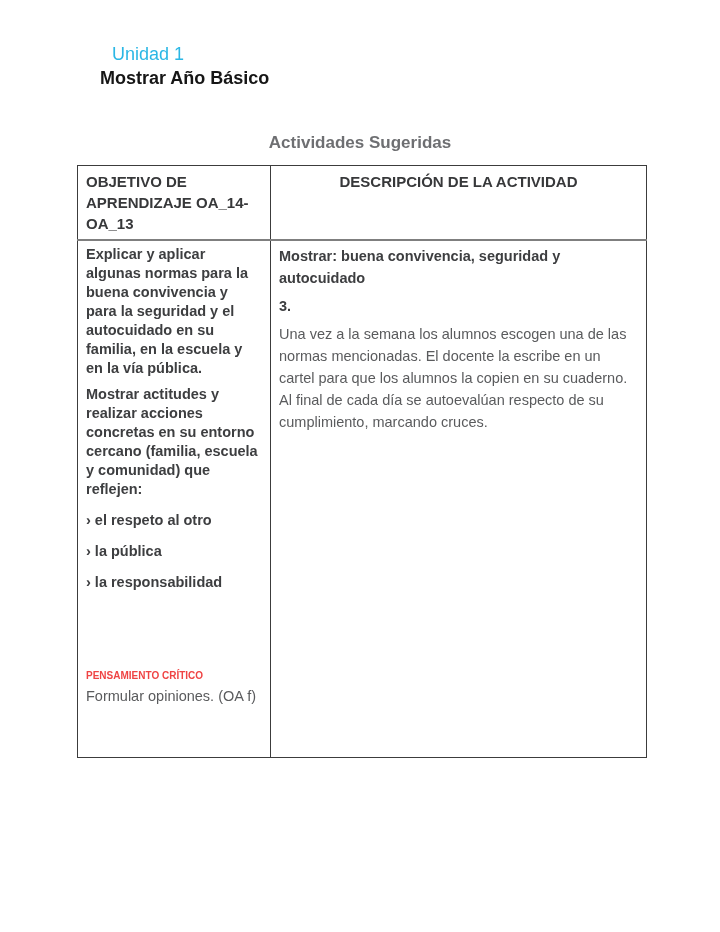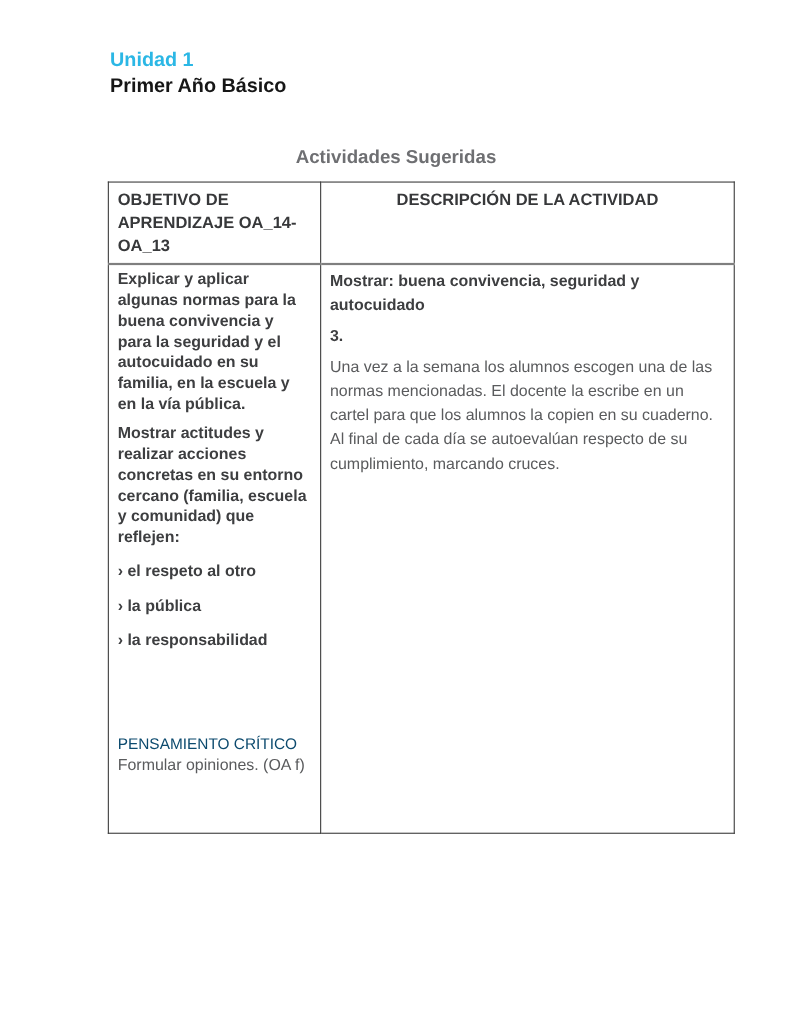--- a/index.html
+++ b/index.html
@@ -13,41 +13,41 @@
   .page { width: 720px; height: 932px; background: #ffffff; }
 
   
   .doc-header { padding: 42px 100px 0 100px; }
   .header-top { display: flex; justify-content: space-between; align-items: flex-end; }
   .course-title {
     font-size: 24px; line-height: 34px; font-weight: bold;
     color: #2bb7e5; max-width: 455px;
   }
   .unit-label {
-    font-size: 18px; line-height: 24px; font-weight: bold;
-    color: #2bb7e5; white-space: nowrap;
+    font-size: 18px; line-height: 24px; font-weight: normal;
+    color: #2bb7e5; white-space: nowrap; margin-left: 12px;
   }
   .header-bottom { display: flex; justify-content: space-between; align-items: baseline; }
   .grade-level { font-size: 18px; line-height: 24px; font-weight: bold; color: #161616; }
   .oa-code { font-size: 18px; line-height: 24px; font-weight: bold; color: #2bb7e5; }
 
   
   .section-heading {
     margin-top: 42px; margin-bottom: 11px;
     text-align: center;
     font-size: 17px; line-height: 22px; font-weight: bold;
     color: #6e6f72;
   }
 
   
   table.activities {
     border-collapse: collapse;
     table-layout: fixed;
     width: 569px;
-    margin-left: 98px;
+    margin-left: 77px;
   }
   table.activities, table.activities th, table.activities td {
     border: 1.5px solid #3c3c3c;
   }
   table.activities th {
     border-bottom: 2.5px solid #7f7f7f;
     font-size: 15px; line-height: 21px; font-weight: bold;
     color: #37383a;
     vertical-align: top;
     padding: 5px 8px;
@@ -65,22 +65,22 @@
   .obj p.strong {
     font-size: 14.5px; line-height: 19px; font-weight: bold;
     color: #3d3e40; margin-bottom: 7px;
   }
   .obj p.bullet {
     font-size: 14.5px; line-height: 19px; font-weight: bold;
     color: #3d3e40; margin: 12px 0 0 0;
   }
   .obj .critical-title {
     margin-top: 74px;
-    font-size: 14px; line-height: 20px; font-weight: normal;
-    color: #0c4a6e;
+    font-size: 10px; line-height: 20px; font-weight: bold;
+    color: #ef4444;
   }
   .obj .critical-text {
     font-size: 14.5px; line-height: 20px;
     color: #5a5b5d;
   }
 
   
   .act .act-subtitle {
     font-size: 14.5px; line-height: 22px; font-weight: bold;
     color: #3d3e40;
@@ -97,21 +97,21 @@
 </head>
 <body>
 
 <div class="page">
 
   <header class="doc-header">
     <div class="header-top">
       <div class="unit-label">Unidad 1</div>
     </div>
     <div class="header-bottom">
-      <div class="grade-level">Primer Año Básico</div>
+      <div class="grade-level">Mostrar Año Básico</div>
     </div>
   </header>
 
   <h2 class="section-heading">Actividades Sugeridas</h2>
 
   <table class="activities">
     <thead>
       <tr>
         <th class="col-objective">OBJETIVO DE APRENDIZAJE OA_14-OA_13</th>
         <th class="col-description">DESCRIPCIÓN DE LA ACTIVIDAD</th>

